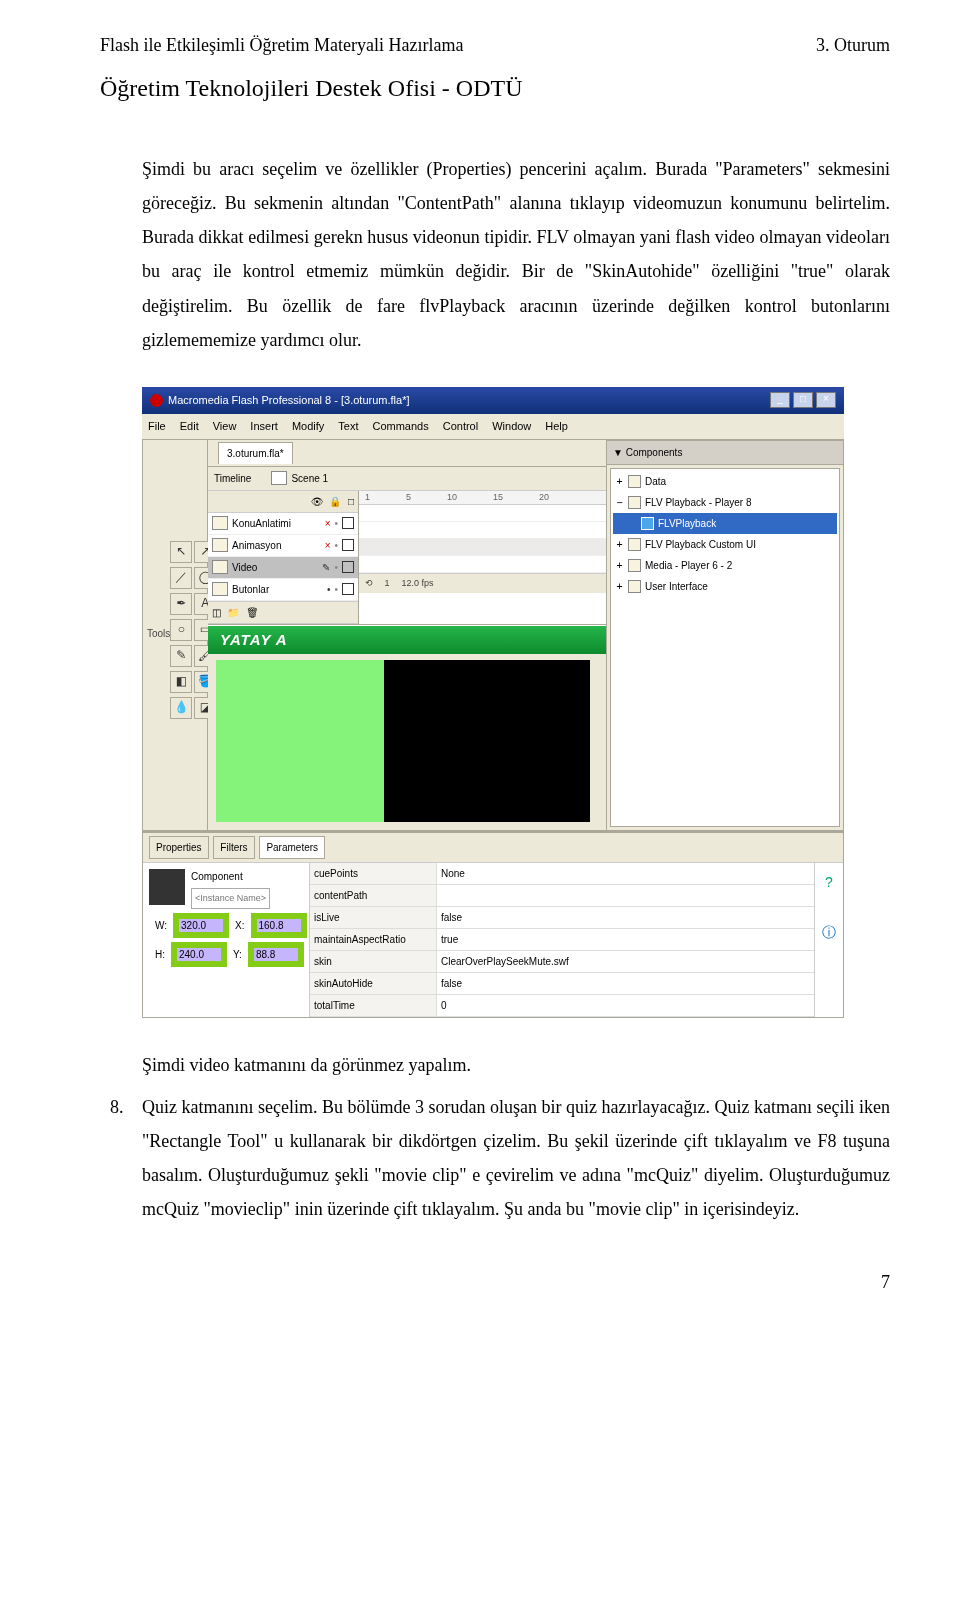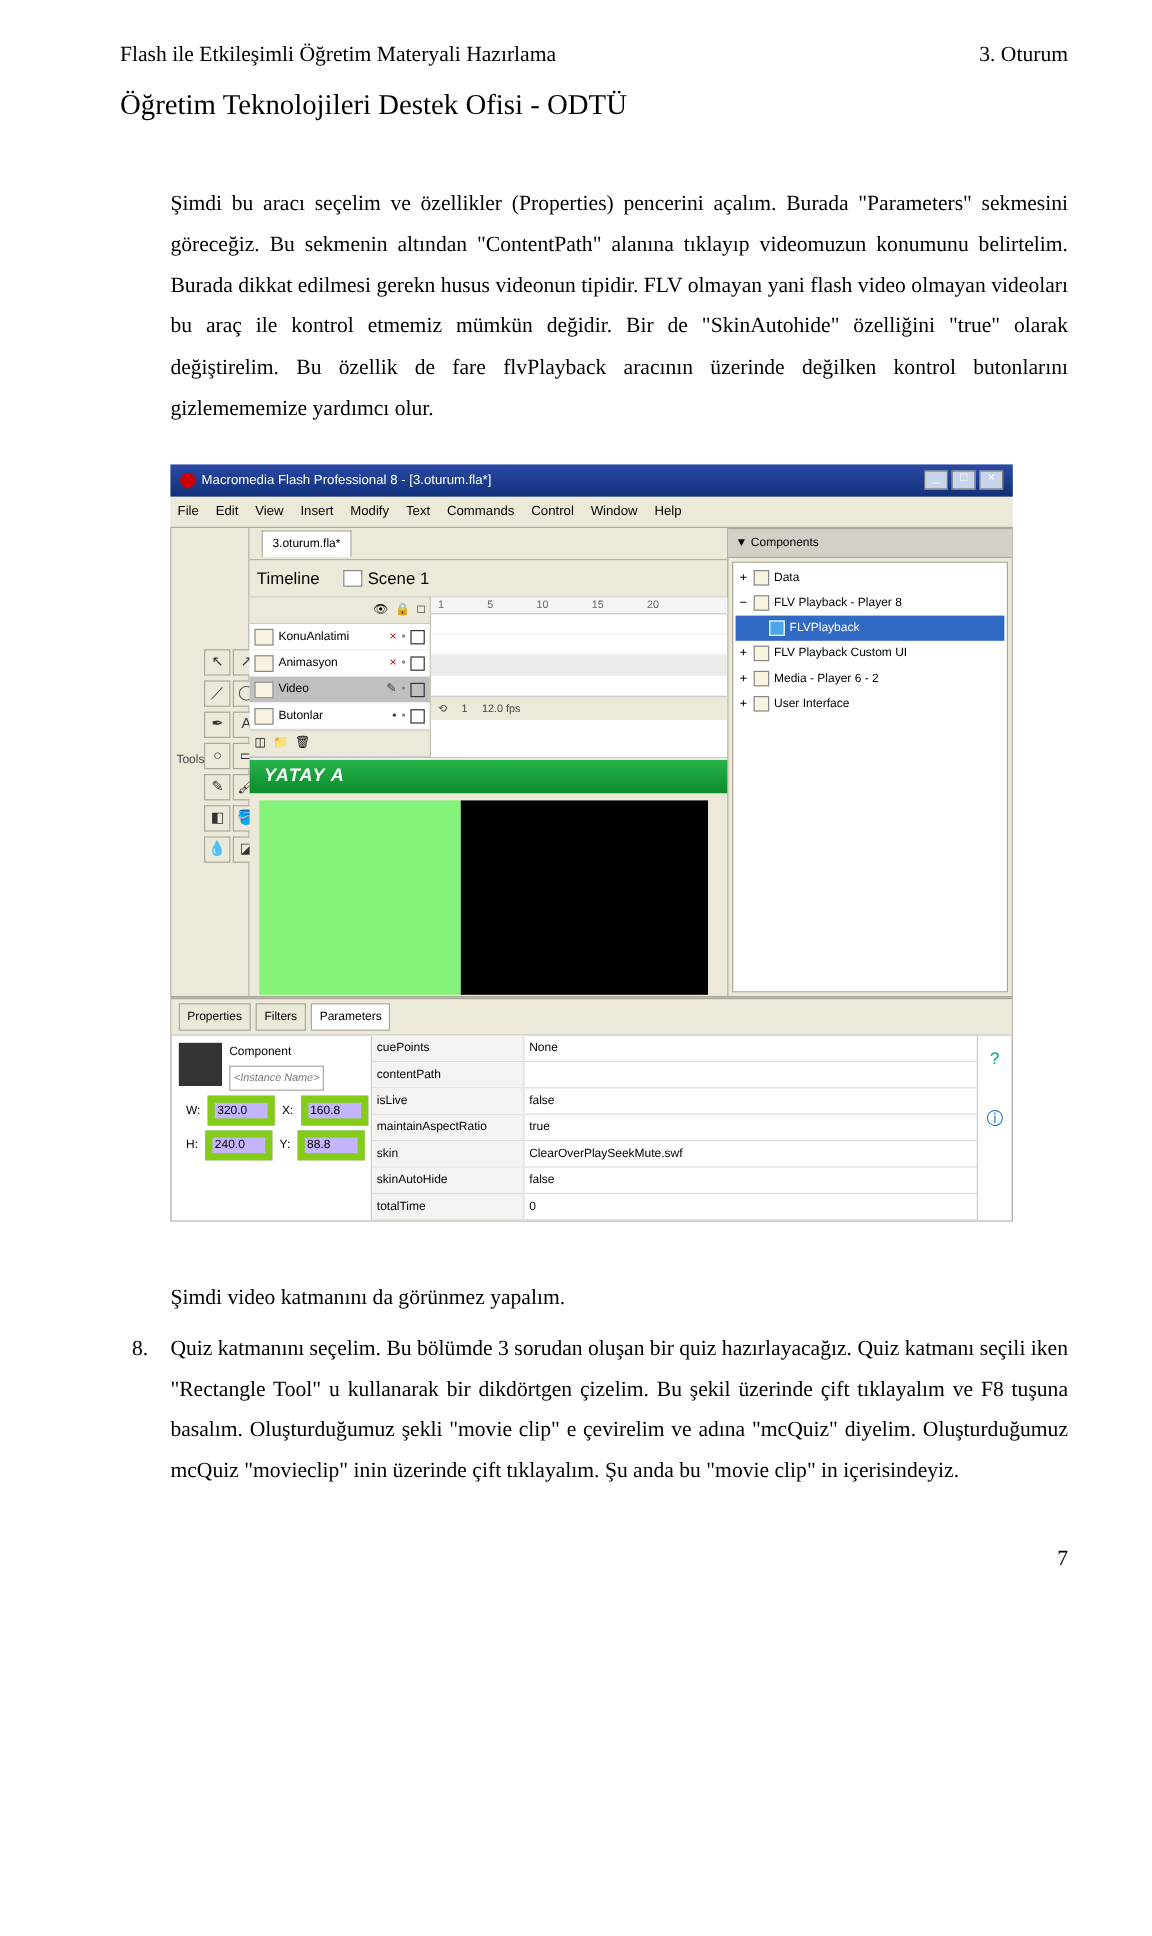--- a/index.html
+++ b/index.html
@@ -1,34 +1,34 @@
 <!DOCTYPE html>
 <html><head>
 <meta charset="utf-8">
 <style>
   body{font-family:"Times New Roman",serif;background:#fff;color:#000;margin:0;padding:28px 70px 28px 100px;font-size:18px;line-height:1.9}
   .top-row{display:flex;justify-content:space-between;margin-bottom:4px;font-size:18px}
   .subhead{font-size:24px;margin-bottom:40px}
   .para{text-align:justify;margin:0 0 14px 42px}
-  .shot{margin:30px auto 46px 42px;width:702px;font-family:Tahoma,Arial,sans-serif}
+  .shot{margin:30px auto 30px 42px;width:702px;font-family:Tahoma,Arial,sans-serif}
   .wtitle{background:linear-gradient(#2a4aa6,#10307a);color:#fff;font-size:11px;padding:3px 8px;display:flex;align-items:center}
   .wtitle .ficon{width:13px;height:13px;background:#c00;border-radius:50%;margin-right:5px;display:inline-block}
   .winbtns{margin-left:auto;display:flex;gap:3px}
   .winbtns span{width:18px;height:14px;background:#c8d4ec;border:1px solid #777;font-size:10px;text-align:center;line-height:12px}
   .menubar{background:#ece9d8;border-bottom:1px solid #aca899;padding:2px 6px;font-size:11px;display:flex;gap:14px;color:#000}
   .body3{display:flex;background:#ece9d8;border:1px solid #aca899;border-top:none;height:390px}
   .toolcol{width:56px;background:#ece9d8;border-right:1px solid #aca899;padding:4px;display:flex;flex-direction:row;align-items:center;font-size:10px}
   .toolcol .hdr{font-size:10px;margin-bottom:2px;color:#444}
   .tgrid{display:grid;grid-template-columns:20px 20px;gap:4px;margin-bottom:10px}
   .tb{width:20px;height:20px;background:#ece9d8;border:1px solid #aca899;font-size:12px;line-height:18px;text-align:center;color:#333}
   .mid{flex:1;display:flex;flex-direction:column}
   .tabbar{background:#ece9d8;border-bottom:1px solid #aca899;font-size:10px;padding:2px 6px}
   .tabbar .ft{display:inline-block;background:#fff;border:1px solid #aca899;border-bottom:none;padding:1px 8px;margin-left:4px}
   .tlarea{background:#ece9d8;border-bottom:1px solid #aca899}
-  .scenerow{display:flex;align-items:center;font-size:14px;padding:2px 6px;border-bottom:1px solid #ccc}
+  .scenerow{display:flex;align-items:center;font-size:10px;padding:2px 6px;border-bottom:1px solid #ccc}
   .scenerow .clap{width:14px;height:12px;background:#fff;border:1px solid #888;margin-right:4px}
   .layers{display:flex}
   .lylist{width:150px;border-right:1px solid #aca899}
   .lyrow{display:flex;align-items:center;font-size:10px;padding:1px 4px;border-bottom:1px solid #eee;background:#fff}
   .lyrow.sel{background:#c0c0c0}
   .lyrow .foldr{width:14px;height:12px;border:1px solid #888;background:#f7f3de;margin-right:4px}
   .lyrow .lname{flex:1}
   .lyrow .eyedot{color:#c00;margin-left:4px}
   .lyrow .lock{color:#888;margin-left:4px}
   .lyrow .sq{width:10px;height:10px;border:1px solid #333;margin-left:4px}
@@ -50,21 +50,21 @@
   .tnode .gl{width:11px;height:11px;border:1px solid #888;background:#f7f3de}
   .tnode .pm{width:9px;text-align:center;font-family:monospace}
   .tnode.sel{background:#316ac5;color:#fff}
   .tnode.lv2{padding-left:28px}
   .proptabs{font-size:10px;padding:3px 6px;background:#ece9d8;border-bottom:1px solid #ccc}
   .proptabs span{display:inline-block;padding:1px 6px;border:1px solid #aca899;background:#ece9d8;margin-right:2px}
   .proptabs span.act{background:#fff}
   .propbody{display:flex}
   .compcell{width:154px;border-right:1px solid #ccc;padding:4px 6px;font-size:10px}
   .compcell .thumb{width:36px;height:36px;background:#333;margin:2px 0}
-  .compcell .inst{border:1px solid #aaa;font-size:9px;padding:1px 3px;margin:2px 0;color:#777;font-style:italic}
+  .compcell .inst{border:1px solid #aaa;font-size:9px;padding:1px 3px;margin:2px 0;color:#777;}
   .propgrid{flex:1;font-size:10px}
   .pgrow{display:flex;border-bottom:1px solid #ddd}
   .pgk{width:118px;border-right:1px solid #ddd;padding:1px 4px;background:#f4f3ef}
   .pgv{flex:1;padding:1px 4px}
   .whrow{font-size:10px;padding:2px 6px;display:flex;gap:6px;align-items:center}
   .whrow input{width:40px;font-size:10px;background:#c4b5fd;border:6px solid #84cc16}
   .under{margin:0 0 8px 42px;text-align:justify}
   .item8{display:flex;margin-left:10px;text-align:justify}
   .item8 .num{width:32px}
   .item8 .txt{flex:1}

